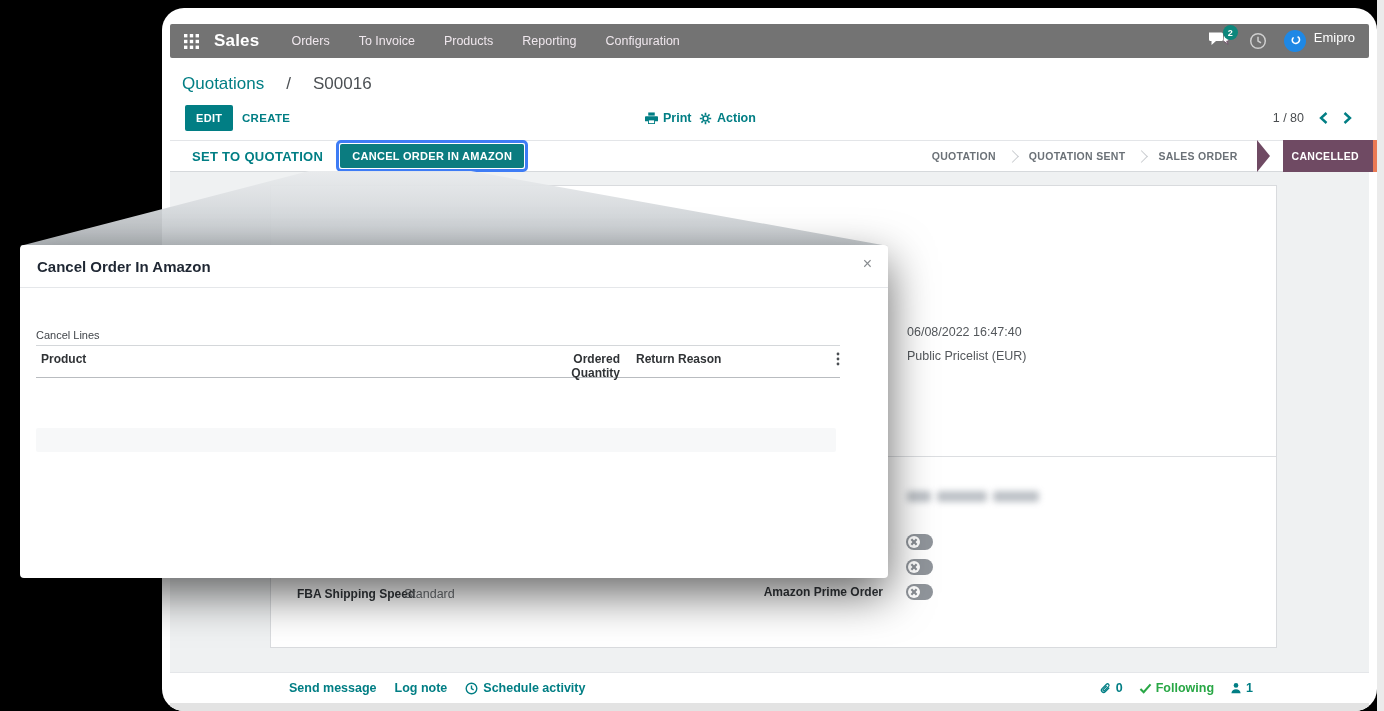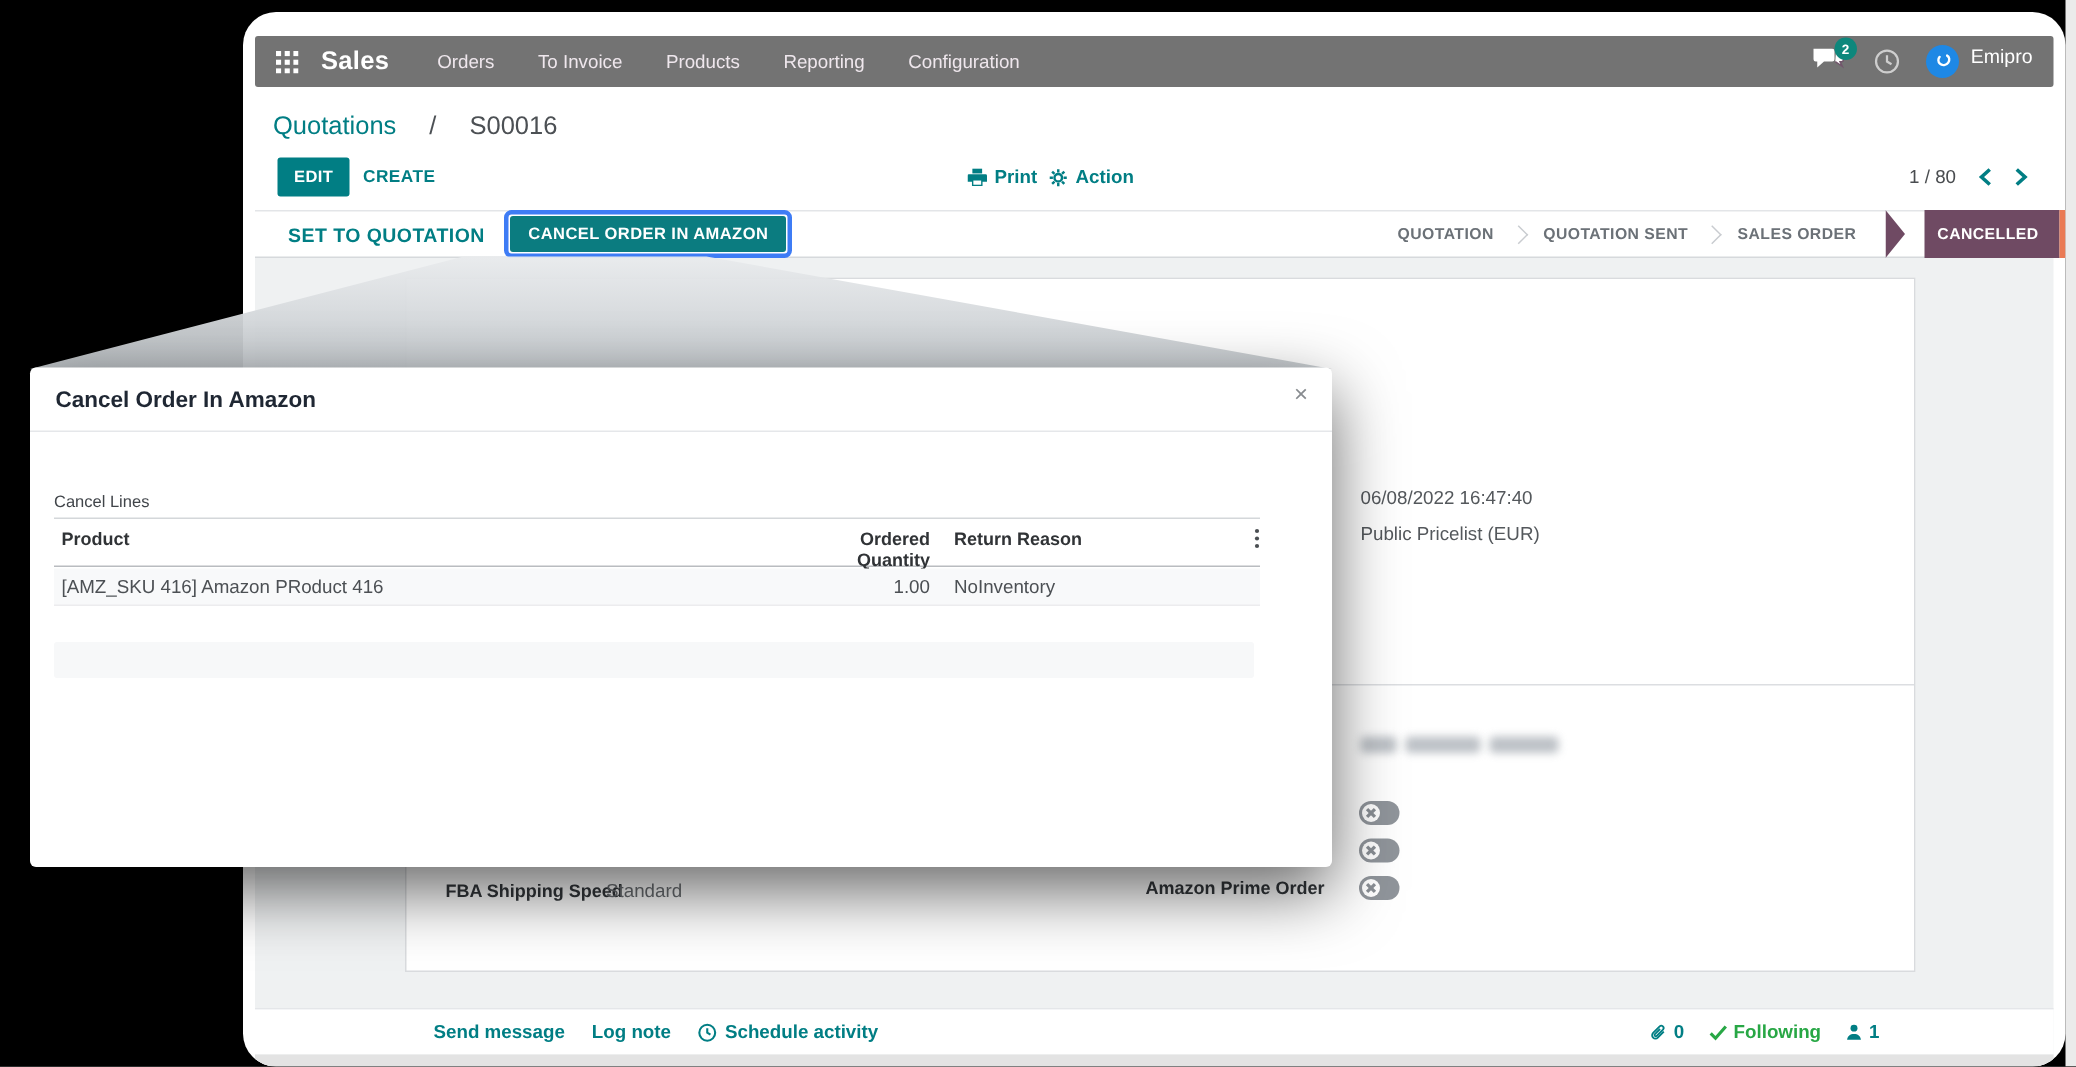--- a/index.html
+++ b/index.html
@@ -313,23 +313,17 @@
       <span class="m-th c-reason">Return Reason</span>
       <span class="c-menu kebab-btn">
         <svg width="4" height="14" viewBox="0 0 4 14">
           <circle cx="2" cy="2" r="1.4" fill="#4a4e52"></circle>
             <circle cx="2" cy="7" r="1.4" fill="#4a4e52"></circle>
             <circle cx="2" cy="12" r="1.4" fill="#4a4e52"></circle>
         </svg>
       </span>
     </div>
 
-    <div class="m-td-row">
-      <span class="m-td c-product">[AMZ_SKU 416] Amazon PRoduct 416</span>
-      <span class="m-td c-qty">1.00</span>
-      <span class="m-td c-reason">NoInventory</span>
-      <span class="c-menu"></span>
-    </div>
 
     <div class="m-empty-stripe"></div>
 
   </div>
 </div>
 
 </body></html>

